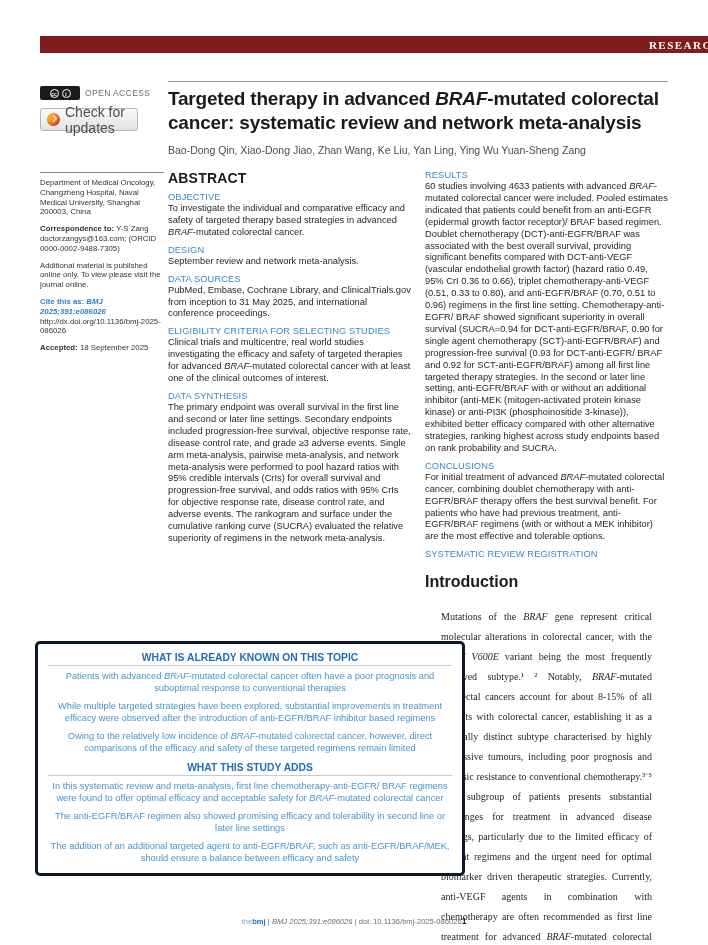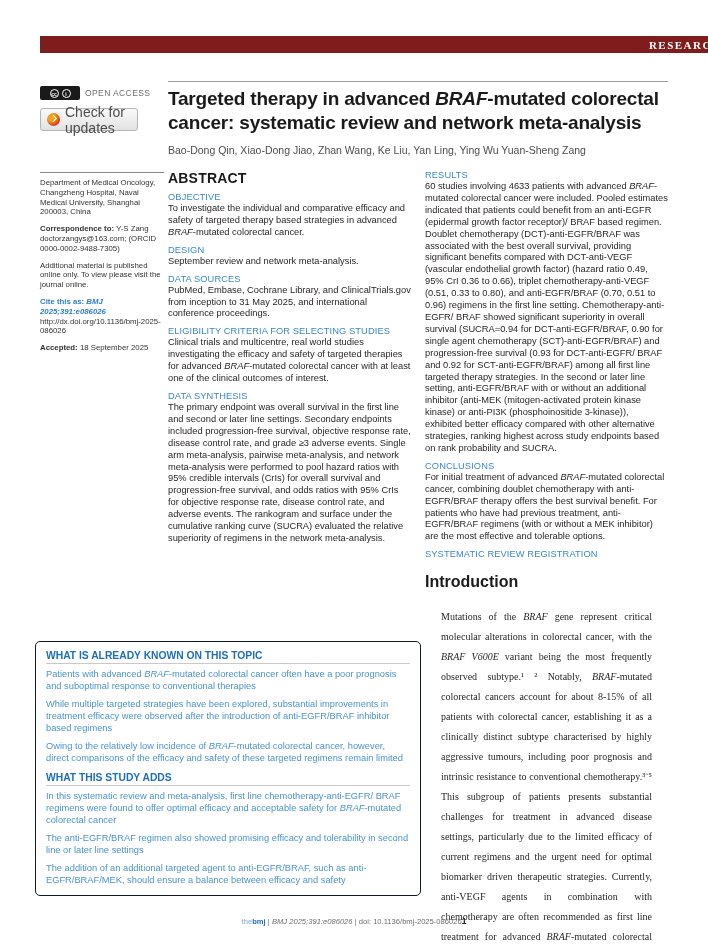--- a/index.html
+++ b/index.html
@@ -71,22 +71,22 @@
   
   .intro{margin-top:14px;}
   .intro-heading{font-size:16px;font-weight:bold;color:#1a1a1a;margin:0 0 3px 0;}
   .intro-text{
     font-family:"Liberation Serif",serif;font-size:10px;line-height:20px;
     text-align:justify;margin:16px;color:#231f20;
   }
   .intro-text i{font-style:italic;}
   
   .kbox{
-    position:absolute;left:35px;top:641px;width:386px;box-sizing:border-box;
-    border:1px solid #0f172a;border-radius:5px;padding:8px 10px 9px 10px;background:#ffffff;
+    position:absolute;left:35px;top:641px;width:430px;box-sizing:border-box;
+    border:3px solid #0f172a;border-radius:5px;padding:8px 10px 9px 10px;background:#ffffff;text-align:center;
   }
   .kbox-heading{font-size:10.3px;font-weight:bold;color:#1d6fb5;margin:0 0 2px 0;}
   .kbox-rule{border-top:1px solid #c9c9c9;margin:2px 0 4px 0;}
   .kbox p{font-size:9.3px;line-height:12px;color:#4a94c8;margin:0 0 6px 0;}
   .kbox p:last-child{margin-bottom:0;}
   .kbox p i{font-style:italic;}
   .kbox .second{margin-top:8px;}
   
   .footer{
     position:absolute;left:40px;right:40px;top:916px;display:flex;

